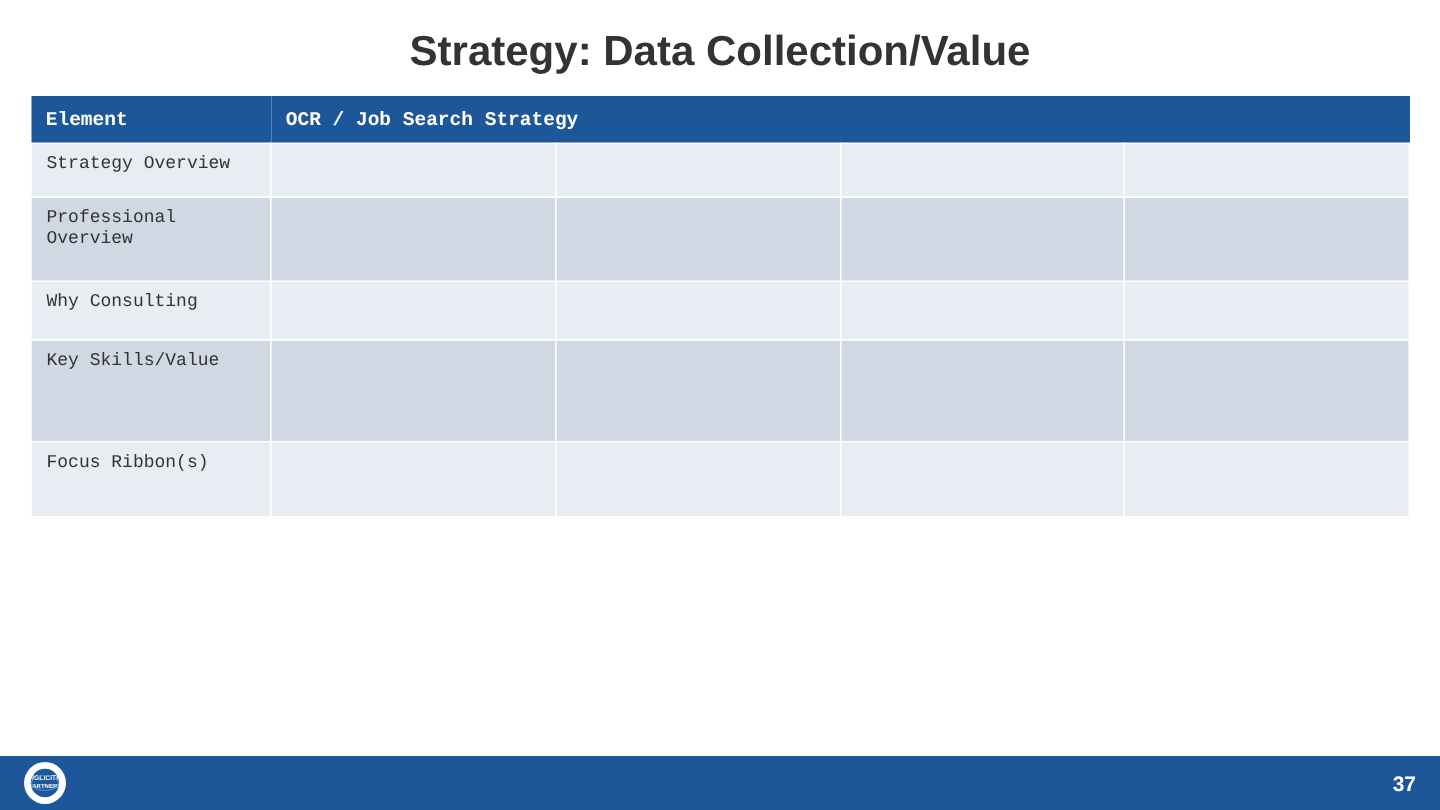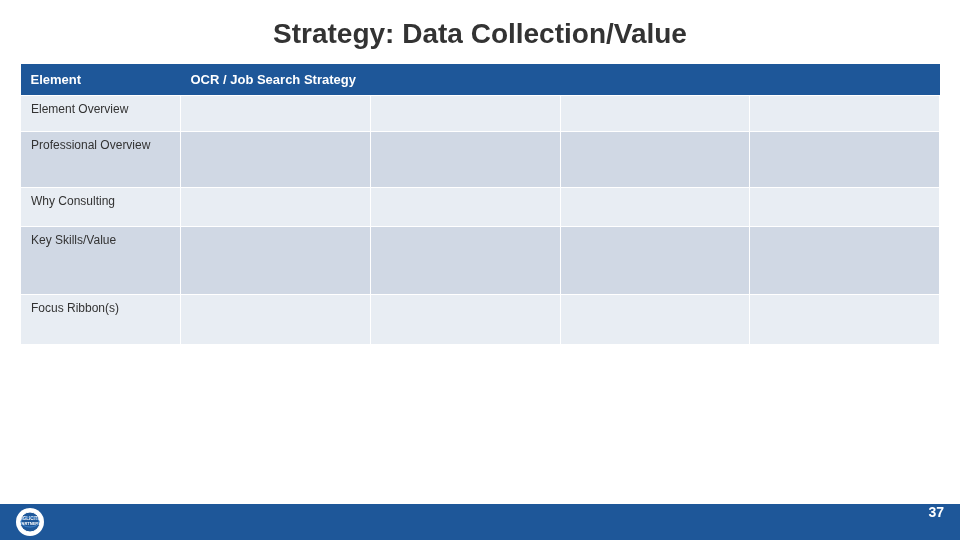--- a/index.html
+++ b/index.html
@@ -18,20 +18,21 @@
       color: #333333;
       padding: 18px 0 14px 0;
     }
     .table-container {
       margin: 0 20px;
     }
     table {
       width: 100%;
       border-collapse: collapse;
       table-layout: fixed;
+      font-family: Liberation Mono, monospace;
     }
     thead tr th {
       background: #1e5799;
       color: #ffffff;
       font-size: 13px;
       font-weight: bold;
       padding: 8px 10px;
       text-align: left;
     }
     thead tr th:first-child {
@@ -64,20 +65,21 @@
     .row-ribbon td { height: 50px; }
 
     .footer {
       position: absolute;
       bottom: 0;
       left: 0;
       right: 0;
       height: 36px;
       background: #1e5799;
       display: flex;
+      align-items: center;
       justify-content: space-between;
       padding: 0 16px;
     }
     .footer-logo {
       display: flex;
       align-items: center;
       gap: 6px;
     }
     .logo-circle {
       width: 28px;
@@ -107,21 +109,21 @@
 <div class="table-container">
   <table>
     <thead>
       <tr>
         <th>Element</th>
         <th colspan="4">OCR / Job Search Strategy</th>
       </tr>
     </thead>
     <tbody>
       <tr class="row-academic">
-        <td>Element Overview</td>
+        <td>Strategy Overview</td>
         <td></td>
         <td></td>
         <td></td>
         <td></td>
       </tr>
       <tr class="row-professional">
         <td>Professional Overview</td>
         <td></td>
         <td></td>
         <td></td>

